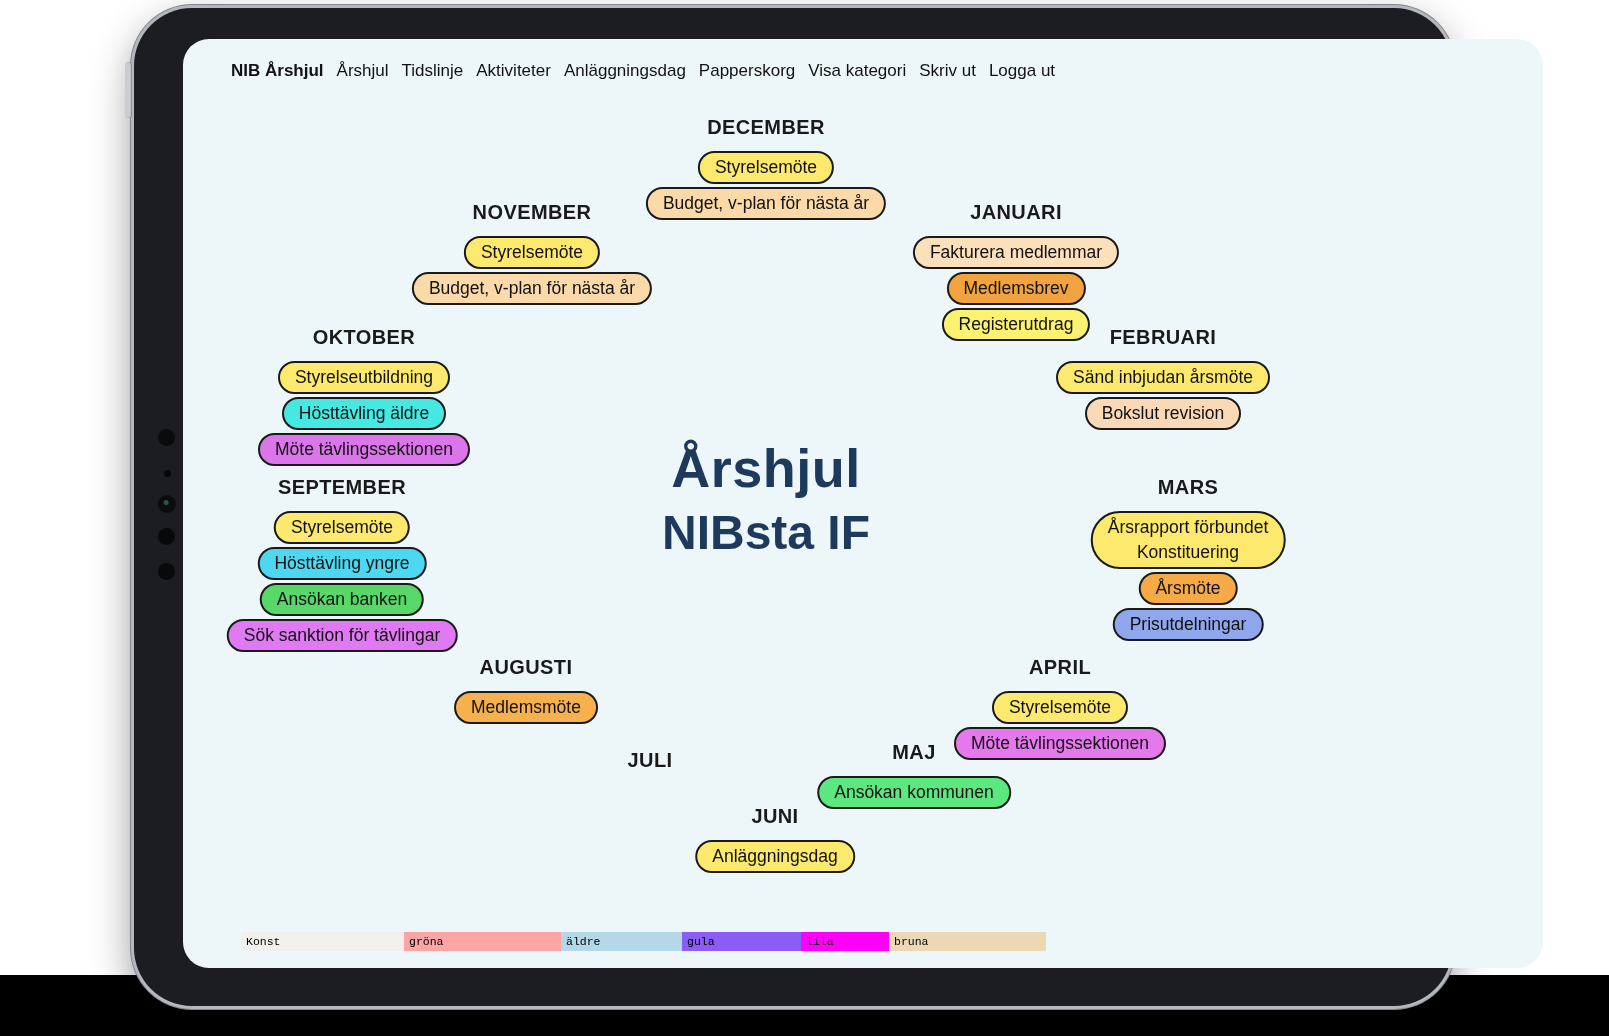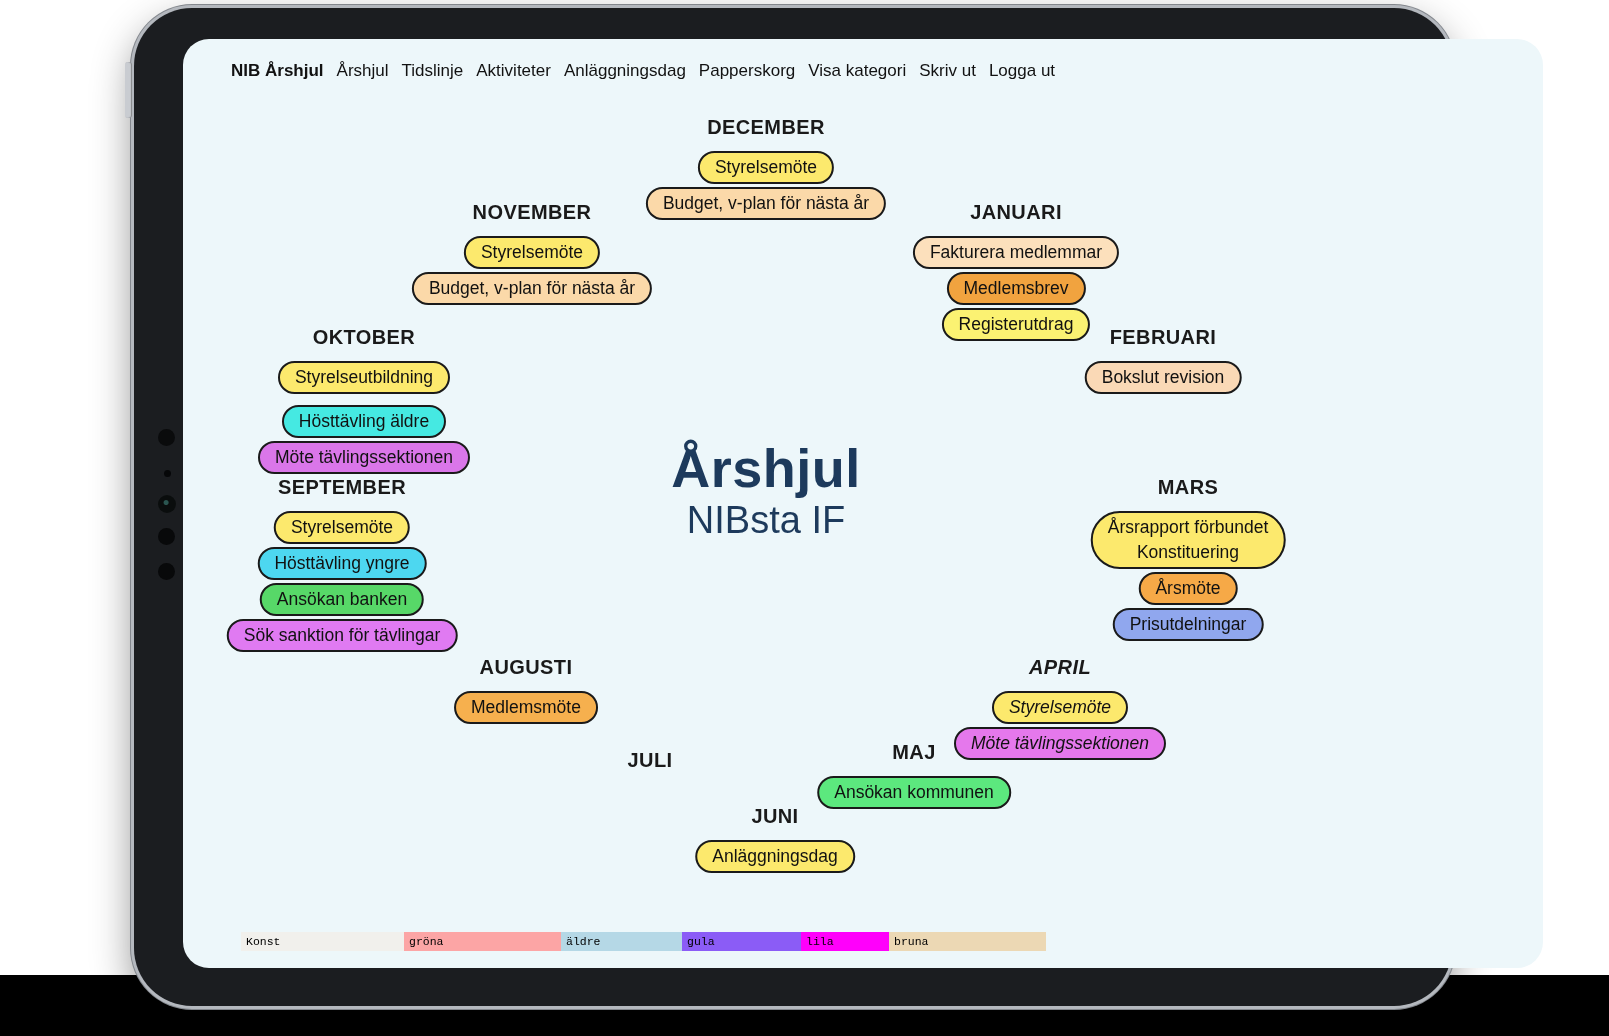--- a/index.html
+++ b/index.html
@@ -31,21 +31,21 @@
   
   .menu { position:absolute; left:48px; top:22px; display:flex; align-items:center; gap:13px;
           font-size:17px; color:#121212; white-space:nowrap; }
   .menu-brand { font-weight:700; }
   .menu-item { cursor:pointer; }
 
   
   .center-title { position:absolute; left:583px; top:398px; transform:translateX(-50%);
                   text-align:center; color:#1d3a5c; }
   .center-title .main { font-size:54px; font-weight:700; letter-spacing:.5px; }
-  .center-title .sub  { font-size:38px; font-weight:400; }
+  .center-title .sub  { font-size:48px; font-weight:700; margin-top:6px; }
 
   
   .month { position:absolute; transform:translateX(-50%); display:flex;
            flex-direction:column; align-items:center; }
   .month-label { font-size:20px; font-weight:700; color:#1a1a1a; letter-spacing:.4px;
                  line-height:24px; margin-bottom:12px; white-space:nowrap; }
   .pill { border:2px solid #1a1a1a; border-radius:30px; padding:2px 15px; margin-bottom:3px;
           font-size:17.5px; line-height:25px; color:#111; white-space:pre-line;
           text-align:center; cursor:pointer; }
 
@@ -91,30 +91,31 @@
             <div class="pill" style="background: rgb(251, 217, 169);">Budget, v-plan för nästa år</div>
           </div>
           <div class="month" style="left: 833px; top: 161px;">
             <div class="month-label">JANUARI</div>
             <div class="pill" style="background: rgb(252, 224, 188);">Fakturera medlemmar</div>
             <div class="pill" style="background: rgb(241, 163, 63);">Medlemsbrev</div>
             <div class="pill" style="background: rgb(251, 242, 114);">Registerutdrag</div>
           </div>
           <div class="month" style="left: 980px; top: 286px;">
             <div class="month-label">FEBRUARI</div>
+            <div class="pill" style="background: rgb(252, 233, 109);">Sänd inbjudan årsmöte</div>
             <div class="pill" style="background: rgb(250, 217, 182);">Bokslut revision</div>
           </div>
           <div class="month" style="left: 1005px; top: 436px;">
             <div class="month-label">MARS</div>
             <div class="pill" style="background: rgb(252, 233, 109);">Årsrapport förbundet
 Konstituering</div>
             <div class="pill" style="background: rgb(246, 169, 71);">Årsmöte</div>
             <div class="pill" style="background: rgb(144, 167, 238);">Prisutdelningar</div>
           </div>
-          <div class="month" style="left: 877px; top: 616px; font-style: italic;">
+          <div class="month" style="left: 877px; top: 616px;">
             <div class="month-label">APRIL</div>
             <div class="pill" style="background: rgb(252, 233, 109);">Styrelsemöte</div>
             <div class="pill" style="background: rgb(229, 120, 236);">Möte tävlingssektionen</div>
           </div>
           <div class="month" style="left: 731px; top: 701px;">
             <div class="month-label">MAJ</div>
             <div class="pill" style="background: rgb(92, 232, 126);">Ansökan kommunen</div>
           </div>
           <div class="month" style="left: 592px; top: 765px;">
             <div class="month-label">JUNI</div>
@@ -130,21 +131,21 @@
           <div class="month" style="left: 159px; top: 436px;">
             <div class="month-label">SEPTEMBER</div>
             <div class="pill" style="background: rgb(252, 233, 109);">Styrelsemöte</div>
             <div class="pill" style="background: rgb(77, 215, 240);">Hösttävling yngre</div>
             <div class="pill" style="background: rgb(87, 216, 104);">Ansökan banken</div>
             <div class="pill" style="background: rgb(224, 122, 242);">Sök sanktion för tävlingar</div>
           </div>
           <div class="month" style="left: 181px; top: 286px;">
             <div class="month-label">OKTOBER</div>
             <div class="pill" style="background: rgb(252, 233, 109);">Styrelseutbildning</div>
-            <div class="pill" style="background: rgb(69, 233, 226); margin-top: 8px;">Hösttävling äldre</div>
+            <div class="pill" style="background: rgb(69, 233, 226);">Hösttävling äldre</div>
             <div class="pill" style="background: rgb(218, 118, 233);">Möte tävlingssektionen</div>
           </div>
           <div class="month" style="left: 349px; top: 161px;">
             <div class="month-label">NOVEMBER</div>
             <div class="pill" style="background: rgb(252, 233, 109);">Styrelsemöte</div>
             <div class="pill" style="background: rgb(251, 217, 169);">Budget, v-plan för nästa år</div>
           </div>
         </div>
 
       <div class="center-title">

